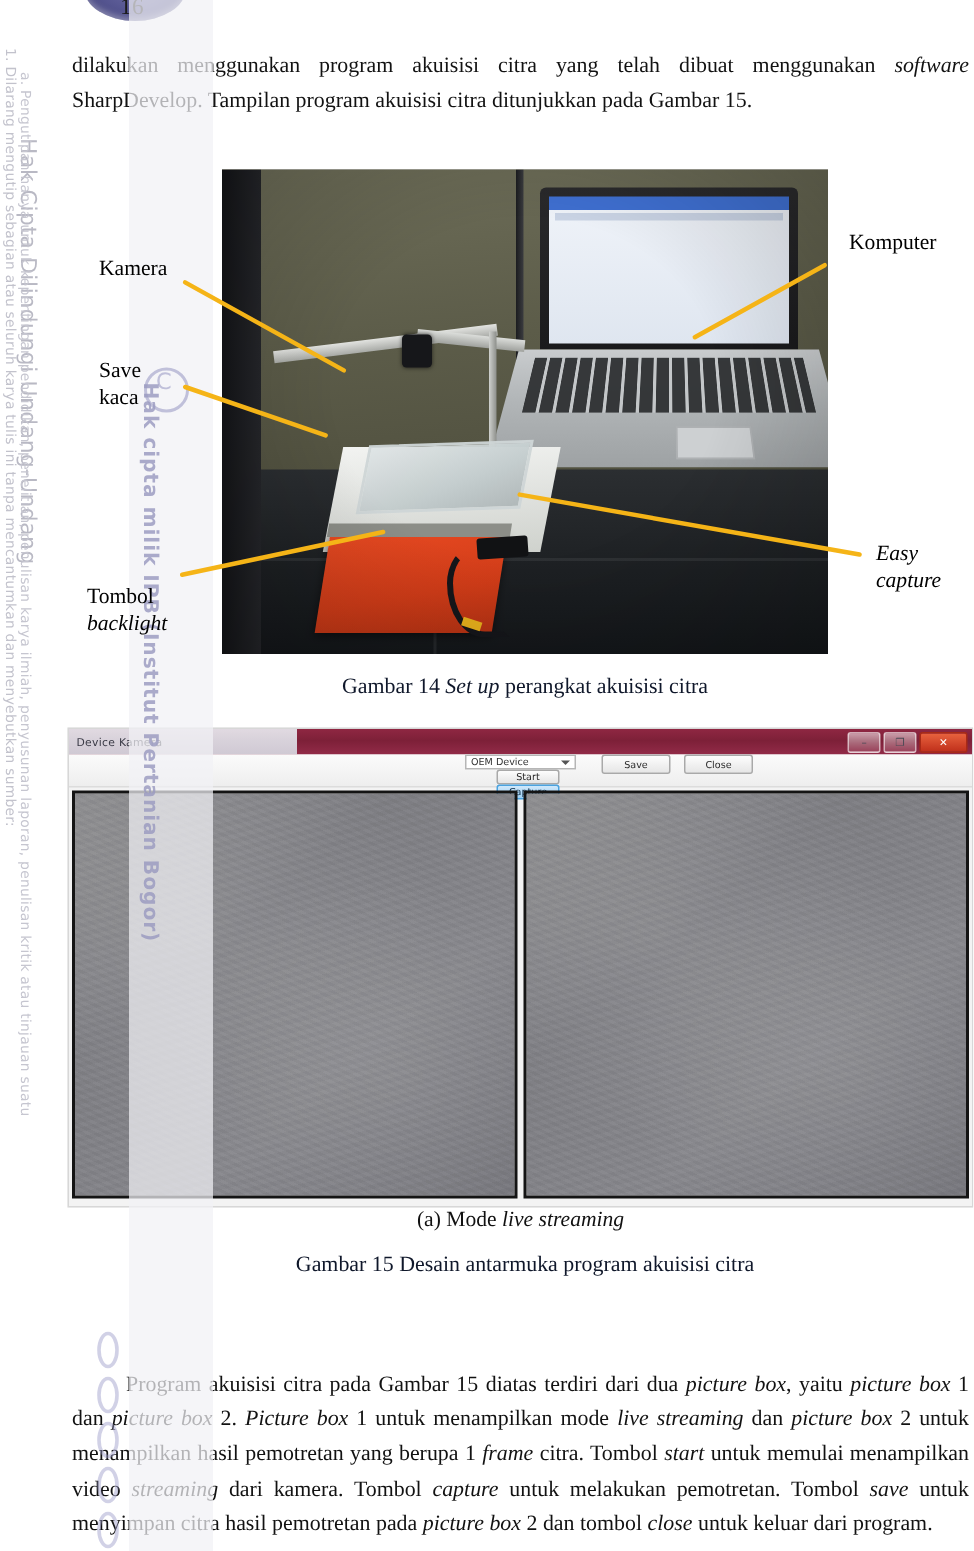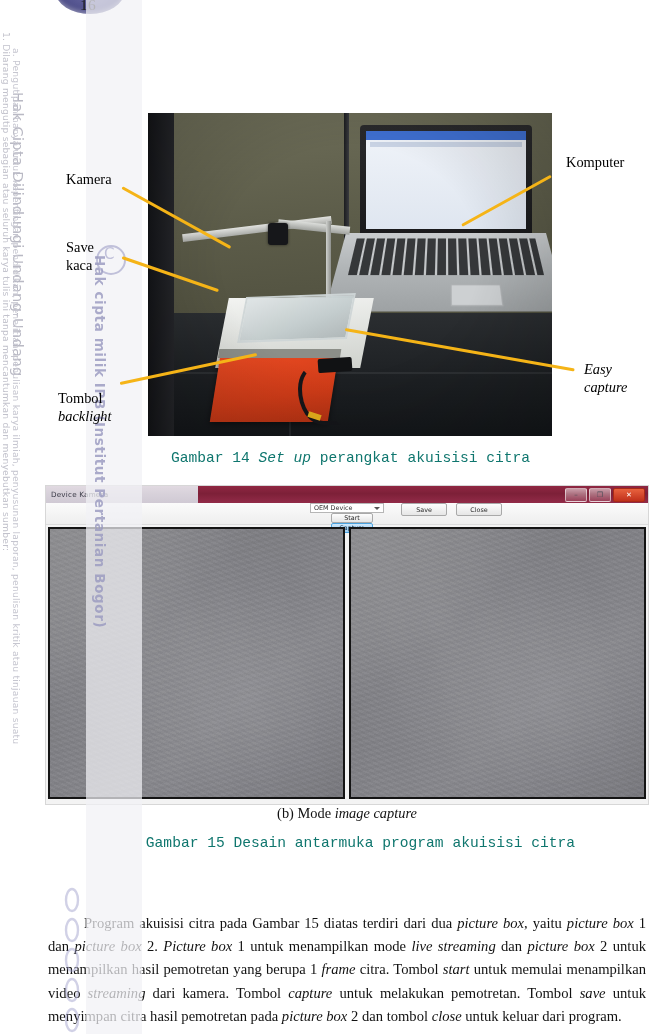--- a/index.html
+++ b/index.html
@@ -310,24 +310,24 @@
     position: absolute;
     font-family: "Liberation Serif", serif;
     font-size: 14.4px;
     line-height: 18px;
     color: #000000;
     z-index: 6;
   }
 
   .caption {
     position: absolute;
-    font-family: Liberation Mono, monospace;
+    font-family: Liberation Serif, serif;
     font-size: 14.6px;
-    color: #0f766e;
-    text-align: right;
+    color: #0f172a;
+    text-align: center;
     z-index: 2;
   }
   .caption em { font-style: italic; }
 
   
   .fig15 {
     position: absolute;
     left: 45px;
     top: 485px;
     width: 604px;
@@ -483,20 +483,23 @@
 <div id="page">
 
   <div class="ipb-logo">
     <div class="dots">
       
       
     </div>
   </div>
   <div class="page-number">16</div>
 
+  <div class="para p-top">
+    <span><span>dilakukan menggunakan program akuisisi citra yang telah dibuat menggunakan </span><em>software</em><span> SharpDevelop. Tampilan program akuisisi citra ditunjukkan pada Gambar 15.</span></span>
+  </div>
 
   <div class="fig14-wrap">
     <div class="fig14-photo">
       <div class="ph-wall"></div>
       <div class="ph-floor"></div>
       <div class="ph-panel-l"></div>
       <div class="ph-divider"></div>
       <div class="ph-laptop-lid">
         <div class="ph-screen">
           <div class="bar2"></div>
@@ -571,21 +574,21 @@
     </div>
 
     <div class="boxes">
       <div class="pbox"></div>
       <div class="pbox"></div>
     </div>
   </div>
 
   <div class="subcaps">
     <div class="subcap">
-      <span>(b) Mode </span><em>image capture</em>
+      <span>(a) Mode </span><em>live streaming</em>
     </div>
   </div>
 
   <div class="caption" style="left:125px; top:835px; width:450px;">Gambar 15 Desain antarmuka program akuisisi citra</div>
 
   <div class="para p-bottom">
     <span class="indent"></span><span><span>Program akuisisi citra pada Gambar 15 diatas terdiri dari dua </span><em>picture box</em><span>, yaitu </span><em>picture box</em><span> 1 dan </span><em>picture box</em><span> 2. </span><em>Picture box</em><span> 1 untuk menampilkan mode </span><em>live streaming</em><span> dan </span><em>picture box</em><span> 2 untuk menampilkan hasil pemotretan yang berupa 1 </span><em>frame</em><span> citra.  Tombol </span><em>start</em><span> untuk memulai menampilkan video </span><em>streaming</em><span> dari kamera. Tombol </span><em>capture</em><span> untuk melakukan pemotretan. Tombol </span><em>save</em><span> untuk menyimpan citra hasil pemotretan pada </span><em>picture box</em><span> 2 dan tombol </span><em>close</em><span> untuk keluar dari program.</span></span>
   </div>
 
   <div class="wm-band"></div>

